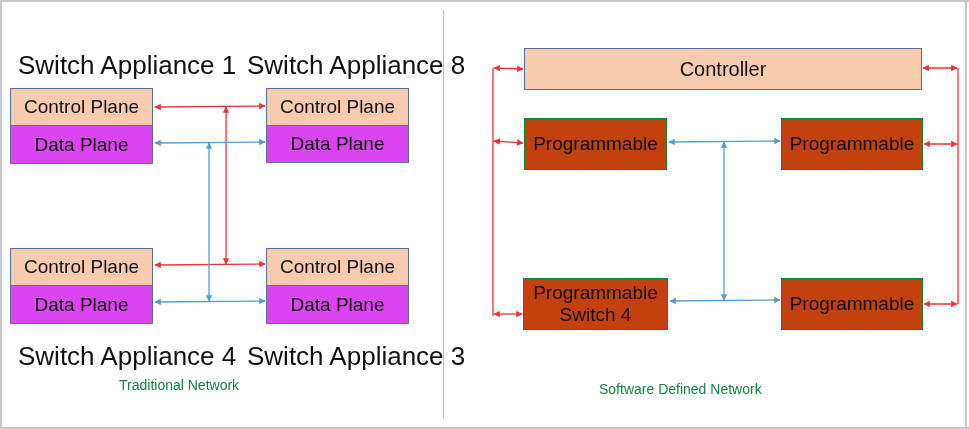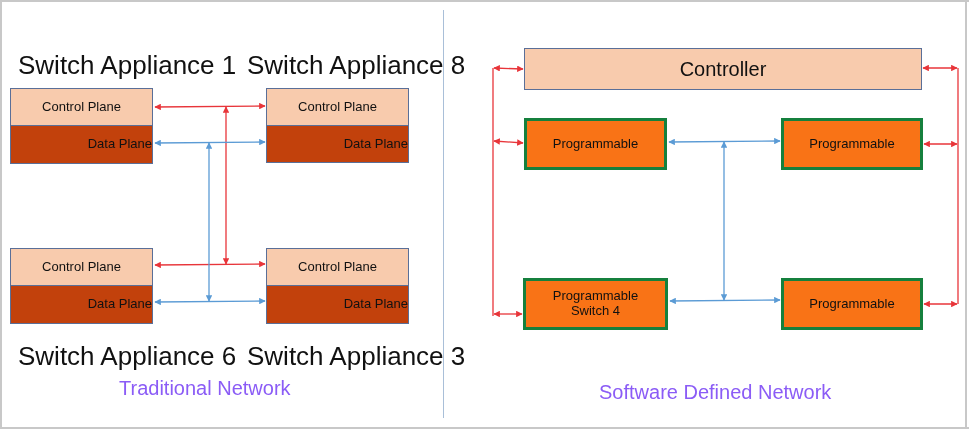--- a/index.html
+++ b/index.html
@@ -4,26 +4,26 @@
   <style>
     html, body { margin: 0; padding: 0; background: #ffffff; }
     body { width: 969px; height: 429px; position: relative; overflow: hidden;
            font-family: "Liberation Sans", sans-serif; color: #111; }
     .frame-top { position: absolute; left: 0; top: 0; width: 969px; height: 2px; background: #c8c8c8; }
     .frame-left { position: absolute; left: 0; top: 0; width: 2px; height: 429px; background: #c8c8c8; }
     .frame-bottom { position: absolute; left: 0; top: 427px; width: 969px; height: 2px; background: #c8c8c8; }
     .frame-right { position: absolute; left: 965px; top: 0; width: 2px; height: 429px; background: #c8c8c8; }
     .divider { position: absolute; left: 443px; top: 10px; width: 1px; height: 408px; background: #a9bfd8; }
     .label { position: absolute; font-size: 26px; white-space: nowrap; color: #111; }
-    .caption { position: absolute; font-size: 20px; white-space: nowrap; color: #8b5cf6; }
+    .caption { position: absolute; font-size: 14px; white-space: nowrap; color: #15803d; }
     .box { position: absolute; box-sizing: border-box; display: flex; align-items: center;
-           justify-content: center; font-size: 13px; color: #111; text-align: center; line-height: 1.15; }
+           justify-content: center; font-size: 19px; color: #111; text-align: center; line-height: 1.15; }
     .ctrl { background: #f8cbad; border: 1px solid #5a6f98; }
-    .data { background: #c2410c; border: 1px solid #5a6f98; justify-content: flex-end; }
-    .prog { background: #f97316; border: 3px solid #15803d; }
+    .data { background: #d946ef; border: 1px solid #5a6f98; }
+    .prog { background: #c2410c; border: 1px solid #15803d; }
     .controller { background: #f8cbad; border: 1.5px solid #5a6f98; font-size: 20px; }
     svg.wires { position: absolute; left: 0; top: 0; }
   </style>
 </head>
 <body>
 
 <div class="frame-top"></div>
 <div class="frame-left"></div>
 <div class="frame-bottom"></div>
 <div class="frame-right"></div>
@@ -54,21 +54,21 @@
       <span>Data Plane</span>
     </div>
 
   <div class="box ctrl" style="left:266px; top:248px; width:143px; height:38px;">
       <span>Control Plane</span>
     </div>
   <div class="box data" style="left:266px; top:285px; width:143px; height:39px;">
       <span>Data Plane</span>
     </div>
 
-  <div class="label" style="left:18px; top:341px;">Switch Appliance 6</div>
+  <div class="label" style="left:18px; top:341px;">Switch Appliance 4</div>
   <div class="label" style="left:247px; top:341px;">Switch Appliance 3</div>
 
   <div class="caption" style="left:119px; top:377px;">Traditional Network</div>
 </div>
 
 <div>
   <div class="box controller" style="left:524px; top:48px; width:398px; height:42px;">
       <span>Controller</span>
     </div>
 

